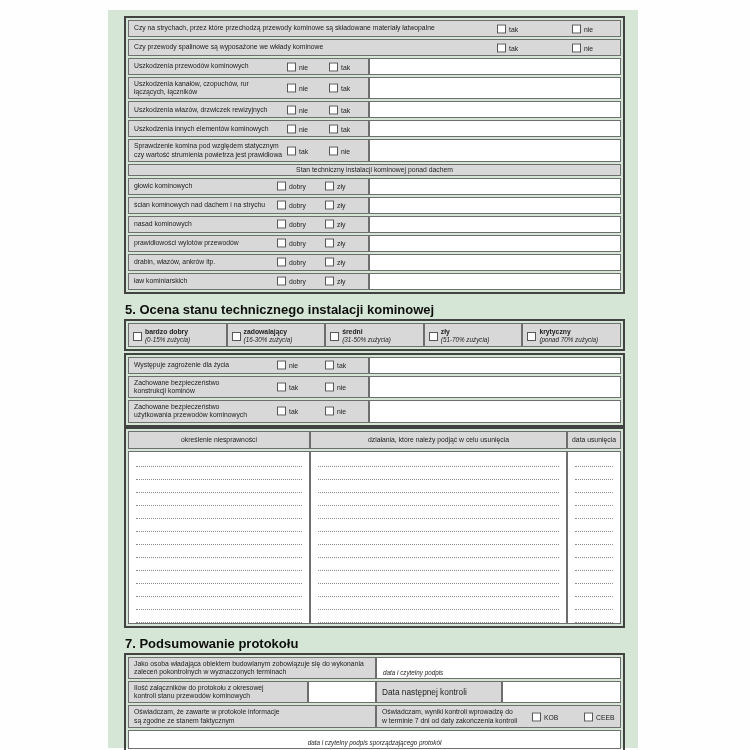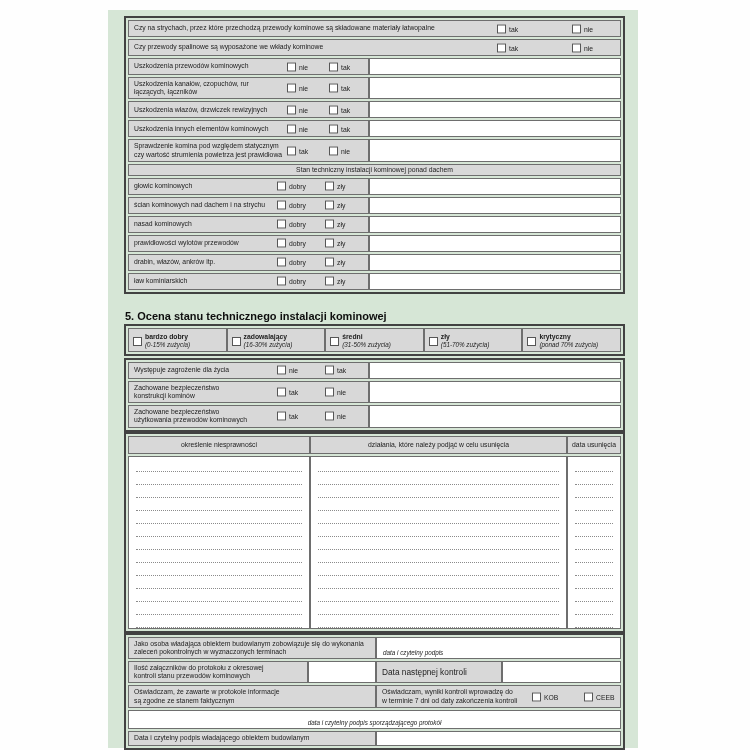--- a/index.html
+++ b/index.html
@@ -24,21 +24,21 @@
   .opt{position:absolute;display:flex;align-items:center;gap:3px;font-size:6.8px;top:50%;
     transform:translateY(-50%);}
   .q .opt1{left:368px;} .q .opt2{left:443px;}
   .damage .opt1{left:158px;} .damage .opt2{left:200px;}
   .roof .opt1{left:148px;} .roof .opt2{left:196px;}
   .cb{width:7px;height:7px;background:#fff;border:1px solid #565656;flex:0 0 auto;}
 
   .hdrrow{min-height:12px;display:flex;align-items:center;justify-content:center;
     font-size:6.8px;width:100%;}
 
-  .sec-title{font-weight:bold;font-size:11px;color:#0e0e0e;margin:16px 0 2px 1px;}
+  .sec-title{font-weight:bold;font-size:13px;color:#0e0e0e;margin:8px 0 2px 1px;}
 
   .ratecell{flex:1;position:relative;padding:4px 2px 2px 16px;min-height:24px;}
   .rname{font-weight:bold;font-size:6.8px;line-height:8px;}
   .rrange{font-style:italic;font-size:6.3px;line-height:7.6px;color:#222;}
   .ratecell .cb{position:absolute;left:4px;top:8px;}
 
   .dhead{min-height:18px;display:flex;align-items:center;justify-content:center;
     font-size:6.8px;text-align:center;}
   .dc1{width:182px;} .dc3{width:54px;} .dc2{flex:1;}
   .dbody{min-height:160px;padding-top:2px;}
@@ -422,20 +422,21 @@
               <div class="dotline"></div>
               <div class="dotline"></div>
               <div class="dotline"></div>
               <div class="dotline"></div>
               <div class="dotline"></div>
               <div class="dotline"></div>
             </div>
     </div>
    </div>
 
+   <div class="sec-title">7. Podsumowanie protokołu</div>
 
    <div class="tbl">
     <div class="row">
      <div class="cell gray eleft er1l">
       <span class="lbl" style="max-width:235px">Jako osoba władająca obiektem budowlanym zobowiązuje się do wykonania
 zaleceń pokontrolnych w wyznaczonych terminach</span>
      </div>
      <div class="cell white wfill er1r">
       <span class="sign">data i czytelny podpis</span>
      </div>

